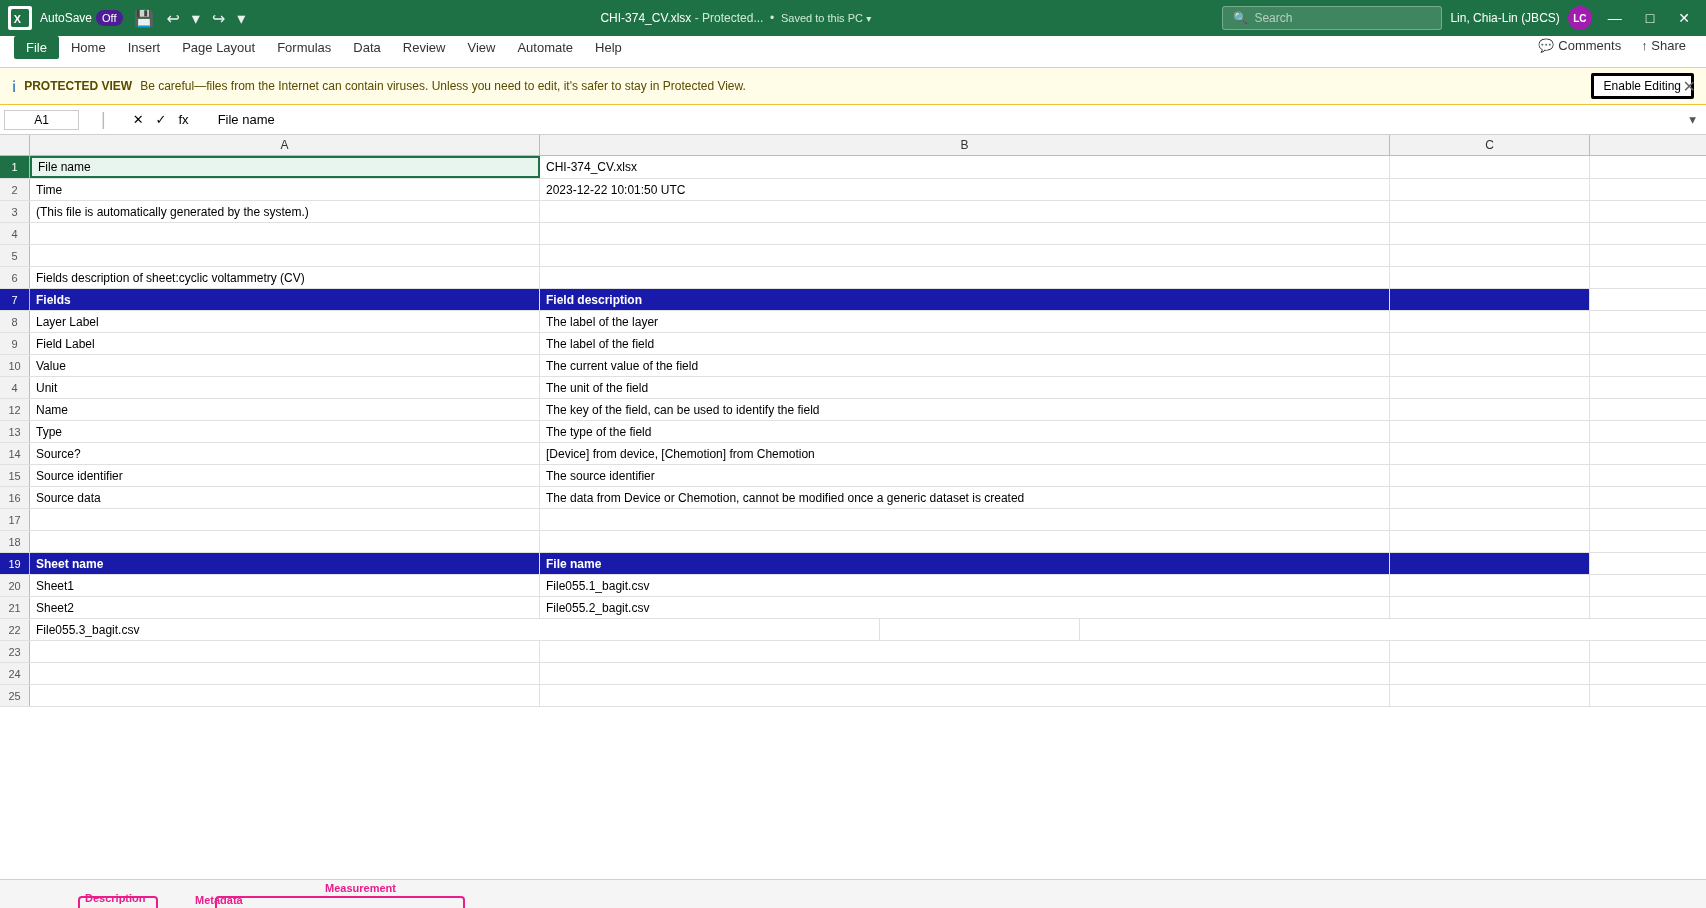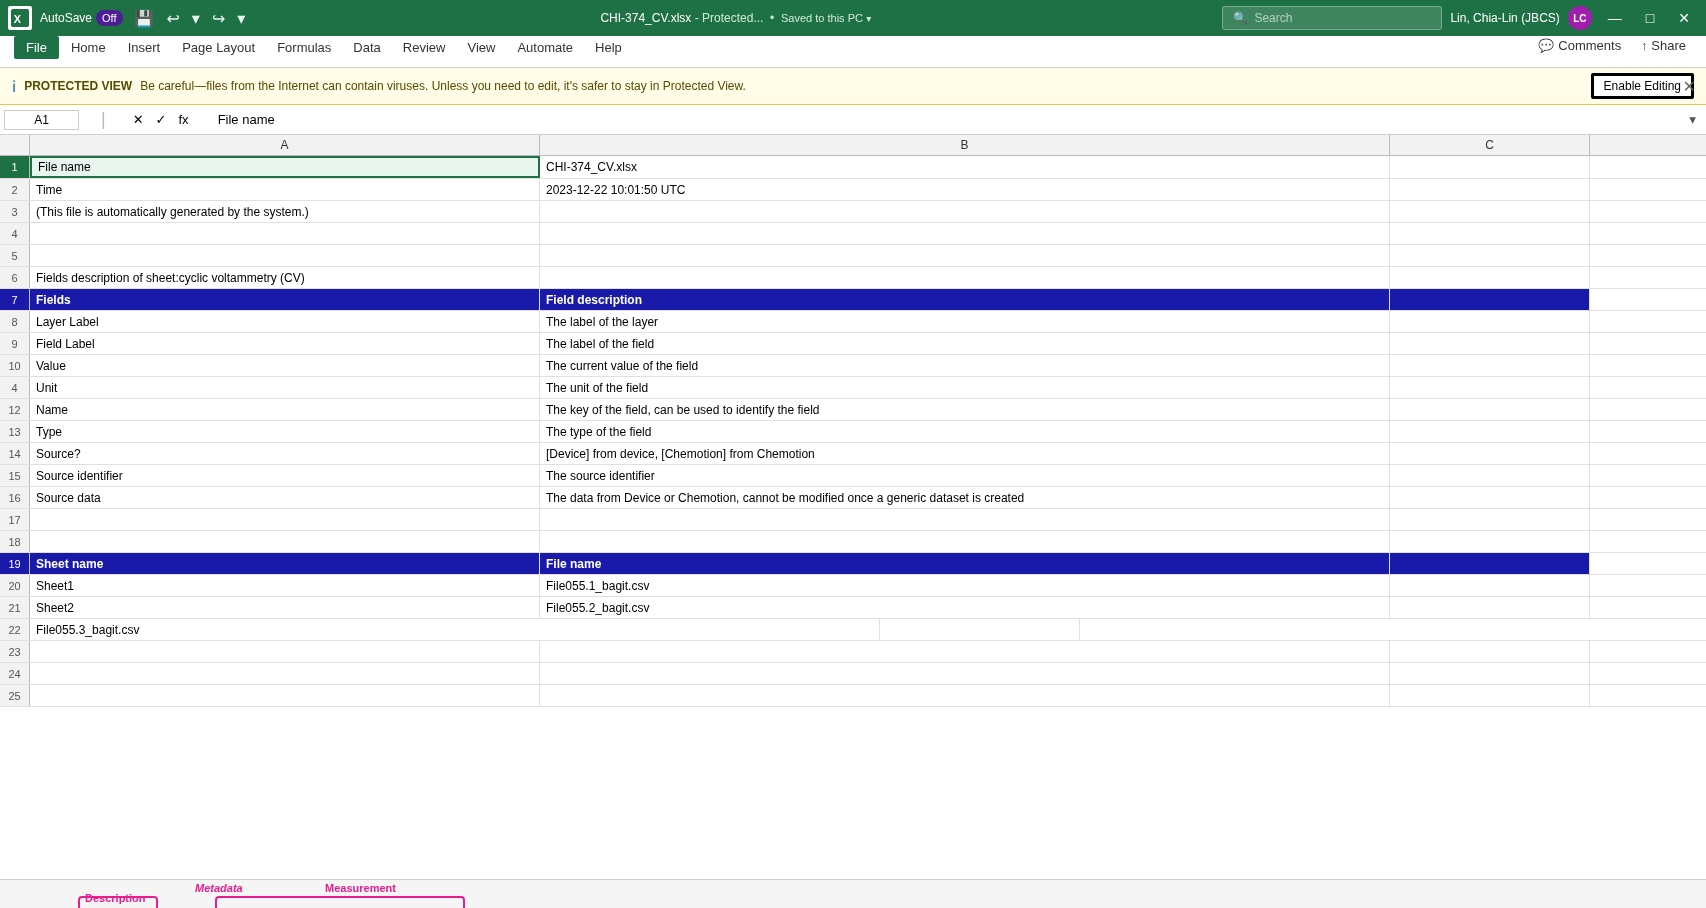--- a/index.html
+++ b/index.html
@@ -419,21 +419,21 @@
         <div class="cell cell-a"></div>
         <div class="cell cell-b"></div>
         <div class="cell cell-c"></div>
       </div>
     </div>
 </div>
 
 <div class="sheet-tabs-wrapper" style="position:relative;">
 
   <div class="annotation-label" style="top:12px; left:85px;">Description</div>
-  <div class="annotation-label" style="top:2px; left:195px;font-style:italic;">Metadata</div>
+  <div class="annotation-label" style="top:14px; left:195px;">Metadata</div>
   <div class="annotation-label" style="top:2px; left:325px;">Measurement</div>
 
   <div class="annotation-box-top" style="top:16px; left:78px; width:80px; height:26px;"></div>
   <div class="annotation-box-top" style="top:16px; left:215px; width:250px; height:26px;"></div>
 
   <div class="sheet-tabs-inner">
 
     <div style="flex:1"></div>
   </div>
 </div>

